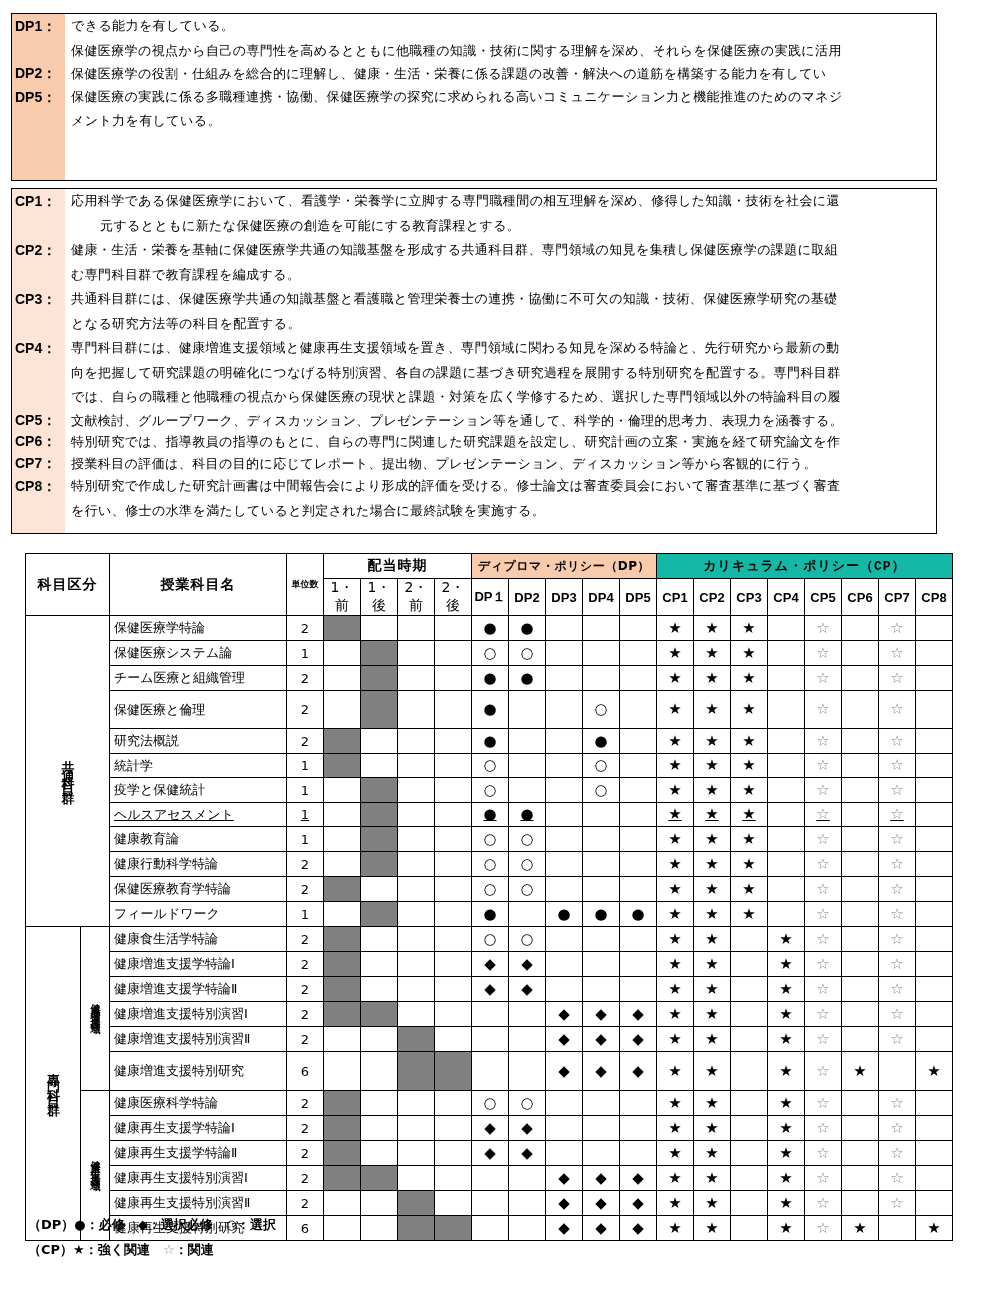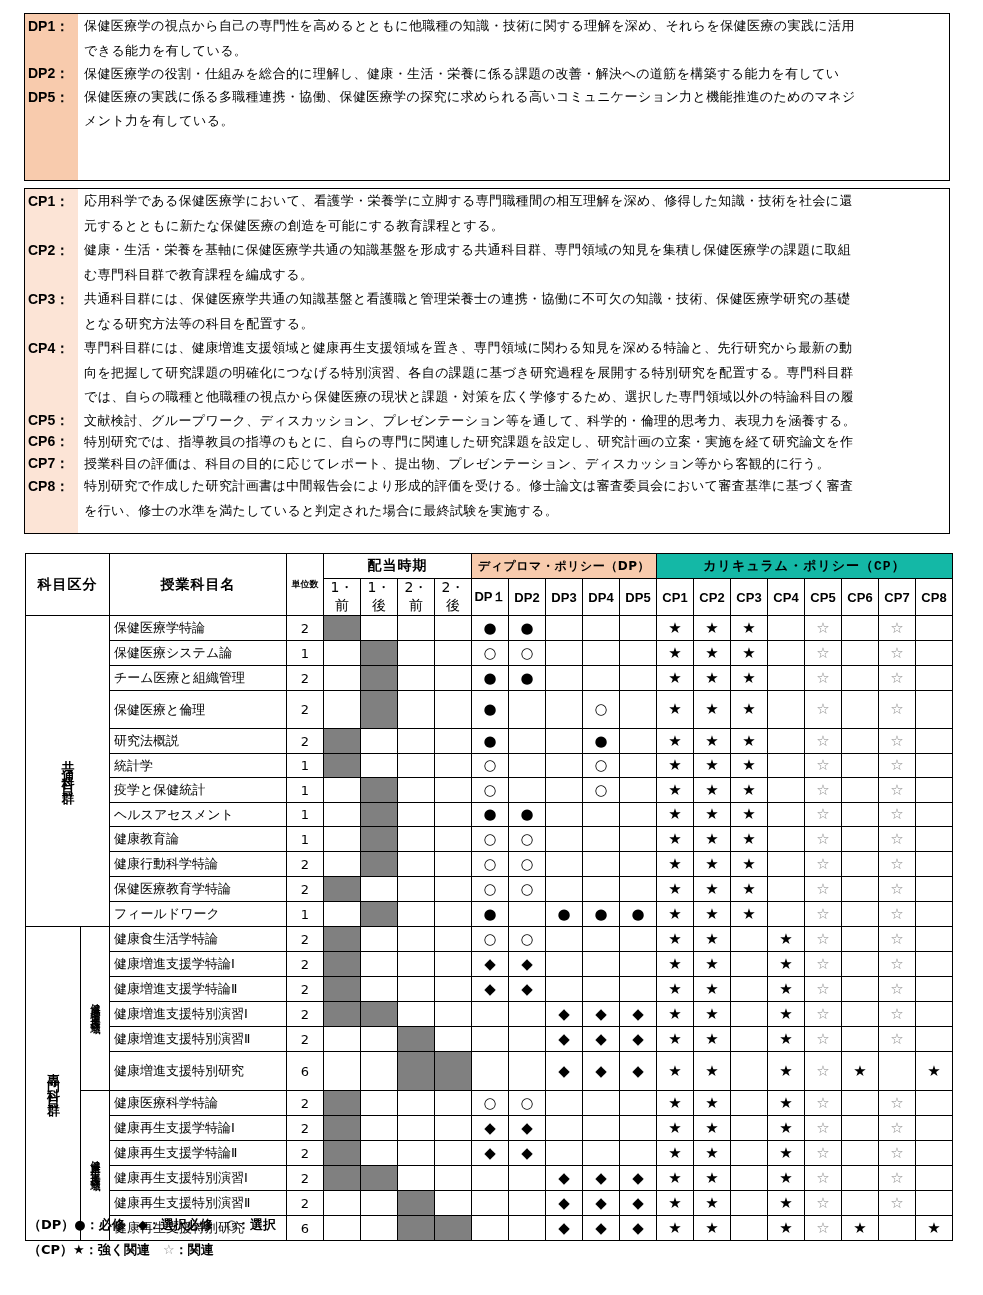--- a/index.html
+++ b/index.html
@@ -1,21 +1,21 @@
 <!DOCTYPE html>
 <html><head>
 <meta charset="utf-8">
 <style>
   html, body { margin: 0; padding: 0; background: #ffffff; }
   body {
     width: 983px; height: 1295px; position: relative; overflow: hidden;
     font-family: "DejaVu Sans", "Liberation Sans", sans-serif; color: #000;
   }
   .policy-box {
-    position: absolute; left: 24px; width: 926px;
+    position: absolute; left: 11px; width: 926px;
     border: 1px solid #000; box-sizing: border-box;
   }
   #dp-box { top: 13px; height: 168px; background: linear-gradient(to right, #f8cbad 0, #f8cbad 53px, #fff 53px); }
   #cp-box { top: 188px; height: 346px; background: linear-gradient(to right, #fce4d6 0, #fce4d6 53px, #fff 53px); }
   .pitem { display: flex; font-size: 13px; line-height: 24.5px; }
   .pitem .pkey { width: 53px; flex: 0 0 53px; padding-left: 3px; box-sizing: border-box; font-weight: bold; white-space: nowrap; font-family: "Liberation Sans", sans-serif; font-size: 14px; }
   .pitem .ptext { flex: 1; padding-left: 6px; padding-right: 6px; letter-spacing: 0.4px; }
   #dp-box .pitem:first-child { margin-top: 0px; }
 
   table.matrix {
@@ -45,22 +45,22 @@
   }
   .legend .lsym-star-outline { color: #888; font-weight: normal; }
 </style>
 </head>
 <body>
 
 <div id="dp-box" class="policy-box">
     <div class="pitem">
       <div class="pkey">DP1：</div>
       <div class="ptext">
+        <div style="white-space: nowrap;">できる能力を有している。</div>
         <div style="white-space: nowrap;">保健医療学の視点から自己の専門性を高めるとともに他職種の知識・技術に関する理解を深め、それらを保健医療の実践に活用</div>
-        <div style="white-space: nowrap;">できる能力を有している。</div>
       </div>
     </div>
     <div class="pitem" style="line-height: 21.5px;">
       <div class="pkey">DP2：</div>
       <div class="ptext">
         <div style="white-space: nowrap;">保健医療学の役割・仕組みを総合的に理解し、健康・生活・栄養に係る課題の改善・解決への道筋を構築する能力を有してい</div>
       </div>
     </div>
     <div class="pitem">
       <div class="pkey">DP5：</div>
@@ -68,21 +68,21 @@
         <div style="white-space: nowrap;">保健医療の実践に係る多職種連携・協働、保健医療学の探究に求められる高いコミュニケーション力と機能推進のためのマネジ</div>
         <div style="white-space: nowrap;">メント力を有している。</div>
       </div>
     </div>
   </div>
 <div id="cp-box" class="policy-box">
     <div class="pitem">
       <div class="pkey">CP1：</div>
       <div class="ptext">
         <div style="white-space: nowrap;">応用科学である保健医療学において、看護学・栄養学に立脚する専門職種間の相互理解を深め、修得した知識・技術を社会に還</div>
-        <div style="white-space: nowrap;">元するとともに新たな保健医療の創造を可能にする教育課程とする。</div>
+        <div style="white-space: nowrap; margin-left: 29px;">元するとともに新たな保健医療の創造を可能にする教育課程とする。</div>
       </div>
     </div>
     <div class="pitem">
       <div class="pkey">CP2：</div>
       <div class="ptext">
         <div style="white-space: nowrap;">健康・生活・栄養を基軸に保健医療学共通の知識基盤を形成する共通科目群、専門領域の知見を集積し保健医療学の課題に取組</div>
         <div style="white-space: nowrap;">む専門科目群で教育課程を編成する。</div>
       </div>
     </div>
     <div class="pitem">
@@ -322,21 +322,21 @@
         <td></td>
         <td><span class="sym">★</span></td>
         <td><span class="sym">★</span></td>
         <td><span class="sym">★</span></td>
         <td></td>
         <td><span class="sym sym-outline-star">☆</span></td>
         <td></td>
         <td><span class="sym sym-outline-star">☆</span></td>
         <td></td>
       </tr>
-      <tr style="height: 23px;">
+      <tr style="height: 23px; text-decoration: underline;">
         <td class="course-name">ヘルスアセスメント</td>
         <td class="credits">1</td>
         <td class=""></td>
         <td class="shaded"></td>
         <td class=""></td>
         <td class=""></td>
         <td><span class="sym">●</span></td>
         <td><span class="sym">●</span></td>
         <td></td>
         <td></td>

